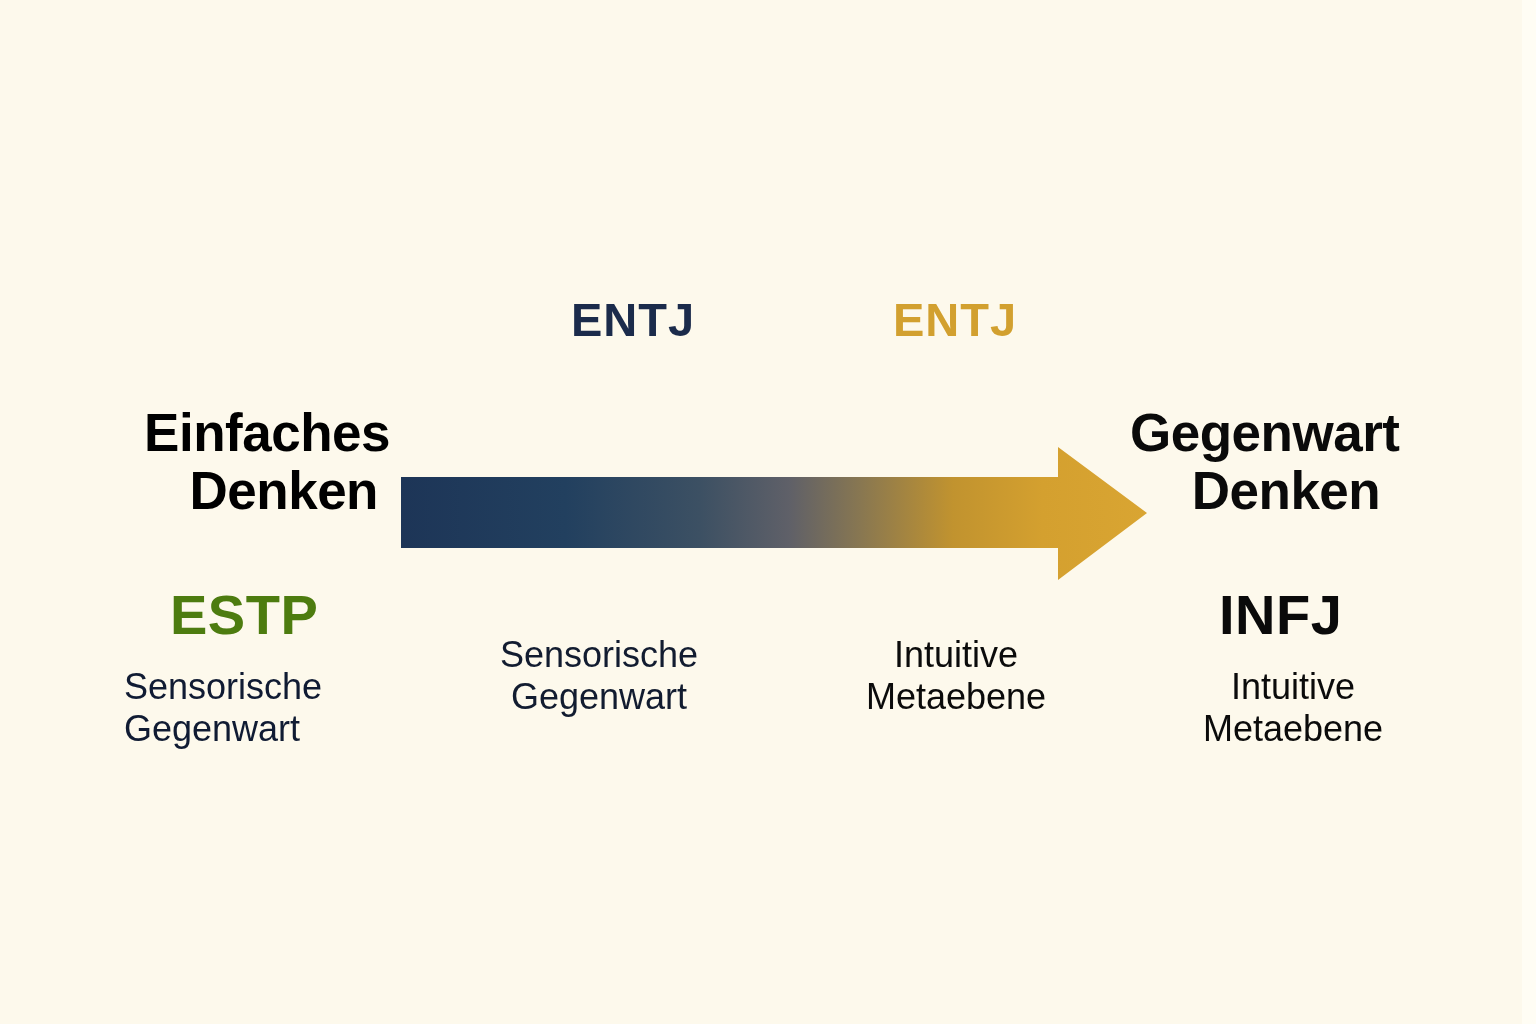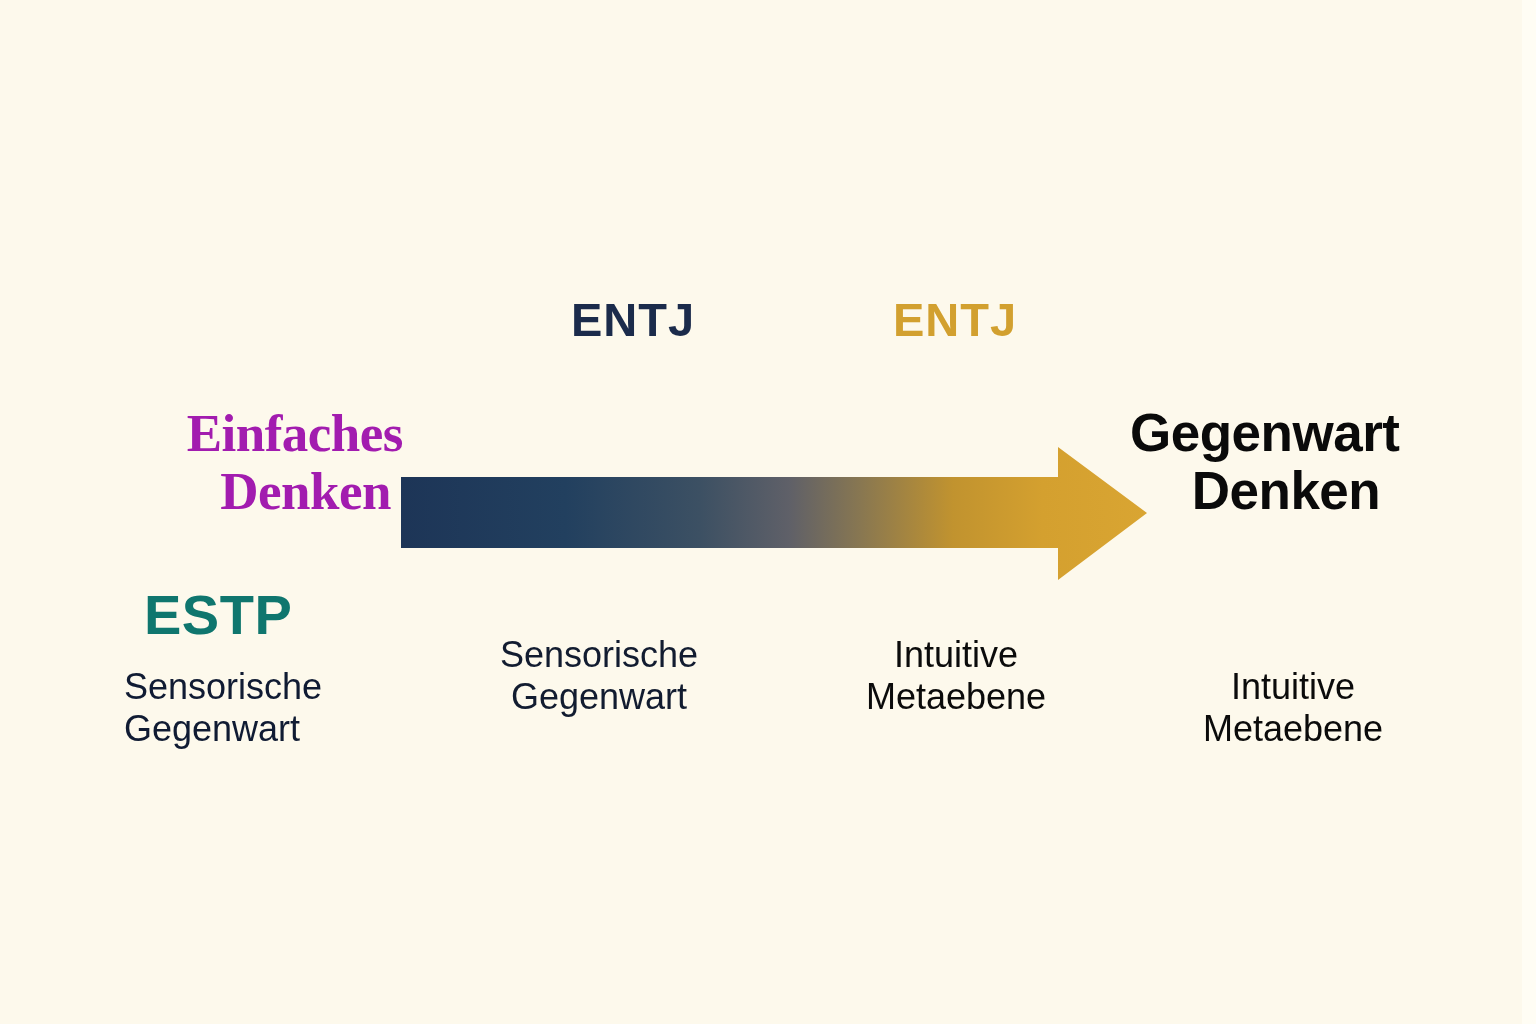--- a/index.html
+++ b/index.html
@@ -45,26 +45,25 @@
   
   .pole {
     position: absolute;
     font-weight: bold;
     font-size: 53px;
     line-height: 1.10;
     letter-spacing: -0.5px;
     white-space: nowrap;
   }
   .pole-left {
-    left: 73px;
+    left: 60px;
     top: 404px;
     width: 330px;
     text-align: right;
-    color: #a21caf;
-    font-family: Liberation Serif, serif;
+    color: #000000;
   }
   .pole-right {
     left: 1130px;
     top: 404px;
     width: 360px;
     text-align: left;
     color: #0a0a0a;
   }
   .pole .l2 { display: block; }
   .pole-left .l2  { text-align: right; padding-right: 12px; }
@@ -82,21 +81,21 @@
   .code-intp { left: 893px; top: 292px; color: #d2a02f; }
 
   
   .code-end {
     position: absolute;
     font-weight: bold;
     font-size: 56px;
     letter-spacing: 0.5px;
     white-space: nowrap;
   }
-  .code-estp { left: 144px; top: 582px; color: #0f766e; }
+  .code-estp { left: 170px; top: 582px; color: #4d7c0f; }
   .code-infj { left: 1219px; top: 582px; color: #0a0a0a; }
 
   
   .caption {
     position: absolute;
     font-size: 36px;
     font-weight: normal;
     line-height: 1.18;
     white-space: nowrap;
   }
@@ -162,20 +161,21 @@
 
   <div class="pole pole-right">
     <span>Gegenwart</span>
     <span class="l2">Denken</span>
   </div>
 
   <div class="code-top code-entj">ENTJ</div>
   <div class="code-top code-intp">ENTJ</div>
 
   <div class="code-end code-estp">ESTP</div>
+  <div class="code-end code-infj">INFJ</div>
 
   <div class="caption cap-left">
     <span>Sensorische</span>
     <span class="l2">Gegenwart</span>
   </div>
 
   <div class="caption cap-mid-left">
     <span>Sensorische</span>
     <span class="l2">Gegenwart</span>
   </div>

